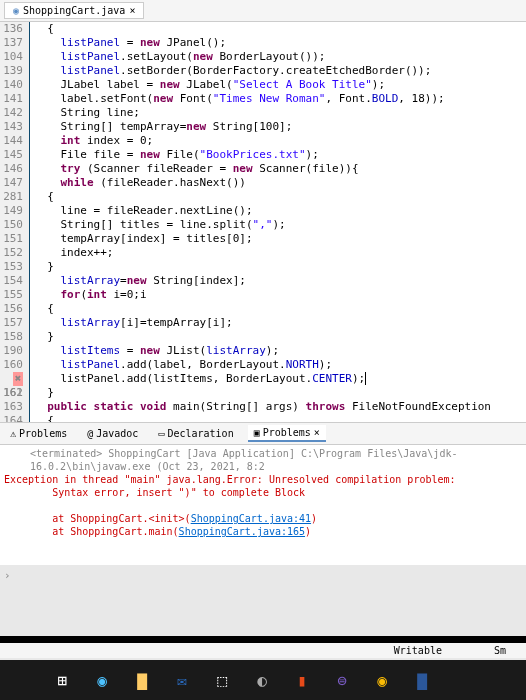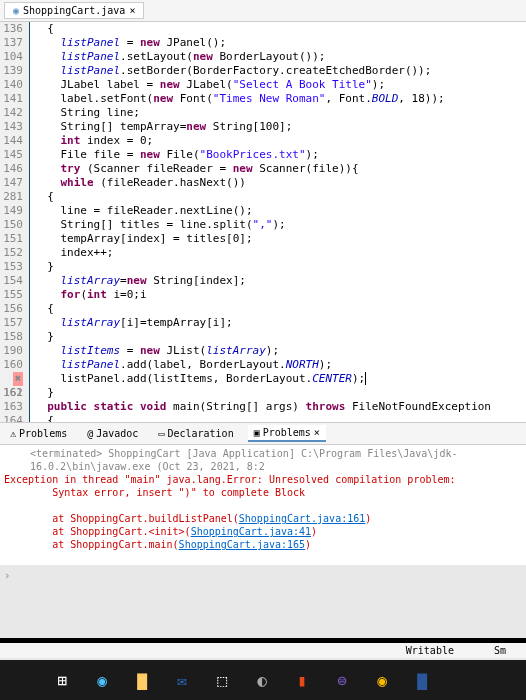--- a/index.html
+++ b/index.html
@@ -7,31 +7,31 @@
 .tab-bar { background: #f5f5f5; padding: 2px 4px; border-bottom: 1px solid #ccc; display: flex; align-items: center; }
 .tab { background: #fff; padding: 2px 8px; border: 1px solid #ccc; font-size: 10px; display: flex; align-items: center; gap: 4px; }
 .tab-icon { color: #5a8cc4; }
 .editor { background: #fff; display: flex; height: 400px; overflow: hidden; }
 .gutter { background: #f0f0f0; color: #888; text-align: right; padding: 0 6px 0 2px; border-right: 1px solid #0c4a6e; flex-shrink: 0; width: 30px; line-height: 14px; }
 .gutter-line { height: 14px; }
 .code { padding: 0 4px; line-height: 14px; white-space: pre; flex: 1; }
 .code-line { height: 14px; }
 .kw { color: #7f0055; font-weight: bold; }
 .str { color: #2a00ff; }
-.fld { color: #0000c0; font-style: italic; }
+.fld { color: #0000c0; }
 .err-mark { background: #f99; display: inline-block; width: 10px; text-align: center; }
 .cursor { border-right: 1px solid #000; }
 .console-tabs { background: #f5f5f5; border-top: 1px solid #ccc; border-bottom: 1px solid #ccc; padding: 2px 4px; display: flex; gap: 8px; font-size: 10px; }
 .console-tab { padding: 2px 6px; display: flex; align-items: center; gap: 3px; }
 .console-tab.active { background: #fff; border-bottom: 2px solid #5a8cc4; }
 .console { background: #fff; padding: 2px 4px; font-size: 10px; line-height: 13px; height: 120px; }
 .console-header { color: #888; margin-left: 26px; }
 .console-err { color: #cc0000; white-space: pre; }
 .console-link { color: #0066cc; text-decoration: underline; }
-.status-bar { position: absolute; bottom: 42px; right: 0; padding: 2px 20px; background: #f5f5f5; border-top: 5px solid #000000; width: 100%; display: flex; justify-content: flex-end; gap: 40px; font-size: 10px; }
+.status-bar { position: absolute; bottom: 42px; right: 0; padding: 2px 20px; background: #f5f5f5; border-top: 7px solid #000000; width: 100%; display: flex; justify-content: flex-end; gap: 52px; font-size: 10px; }
 .taskbar { position: absolute; bottom: 0; left: 0; right: 0; height: 40px; background: #1a1a1a; display: flex; align-items: center; padding: 0 8px; gap: 12px; }
 .taskbar-icon { width: 28px; height: 28px; display: flex; align-items: center; justify-content: center; color: #fff; font-size: 16px; }
 .chevron { color: #888; padding: 4px; }
 </style>
 </head>
 <body>
 
 <div class="tab-bar">
   <div class="tab">
     <span class="tab-icon">◉</span>
@@ -93,21 +93,20 @@
       <span>Problems</span> 
       <span>×</span>
     </div>
 </div>
 
 <div class="console">
   <div class="console-header">&lt;terminated&gt; ShoppingCart [Java Application] C:\Program Files\Java\jdk-16.0.2\bin\javaw.exe  (Oct 23, 2021, 8:2</div>
   <div class="console-err">Exception in thread "main" java.lang.Error: Unresolved compilation problem:</div>
   <div class="console-err">        Syntax error, insert ")" to complete Block</div>
   <div class="console-err">&nbsp;</div>
-  <div class="console-err"><span>        at ShoppingCart.buildListPanel(</span><span class="console-link">ShoppingCart.java:161</span><span>)</span></div>
   <div class="console-err"><span>        at ShoppingCart.&lt;init&gt;(</span><span class="console-link">ShoppingCart.java:41</span><span>)</span></div>
   <div class="console-err"><span>        at ShoppingCart.main(</span><span class="console-link">ShoppingCart.java:165</span><span>)</span></div>
 </div>
 
 <div class="chevron">›</div>
 
 <div class="status-bar">
   <span>Writable</span>
   <span>Sm</span>
 </div>

